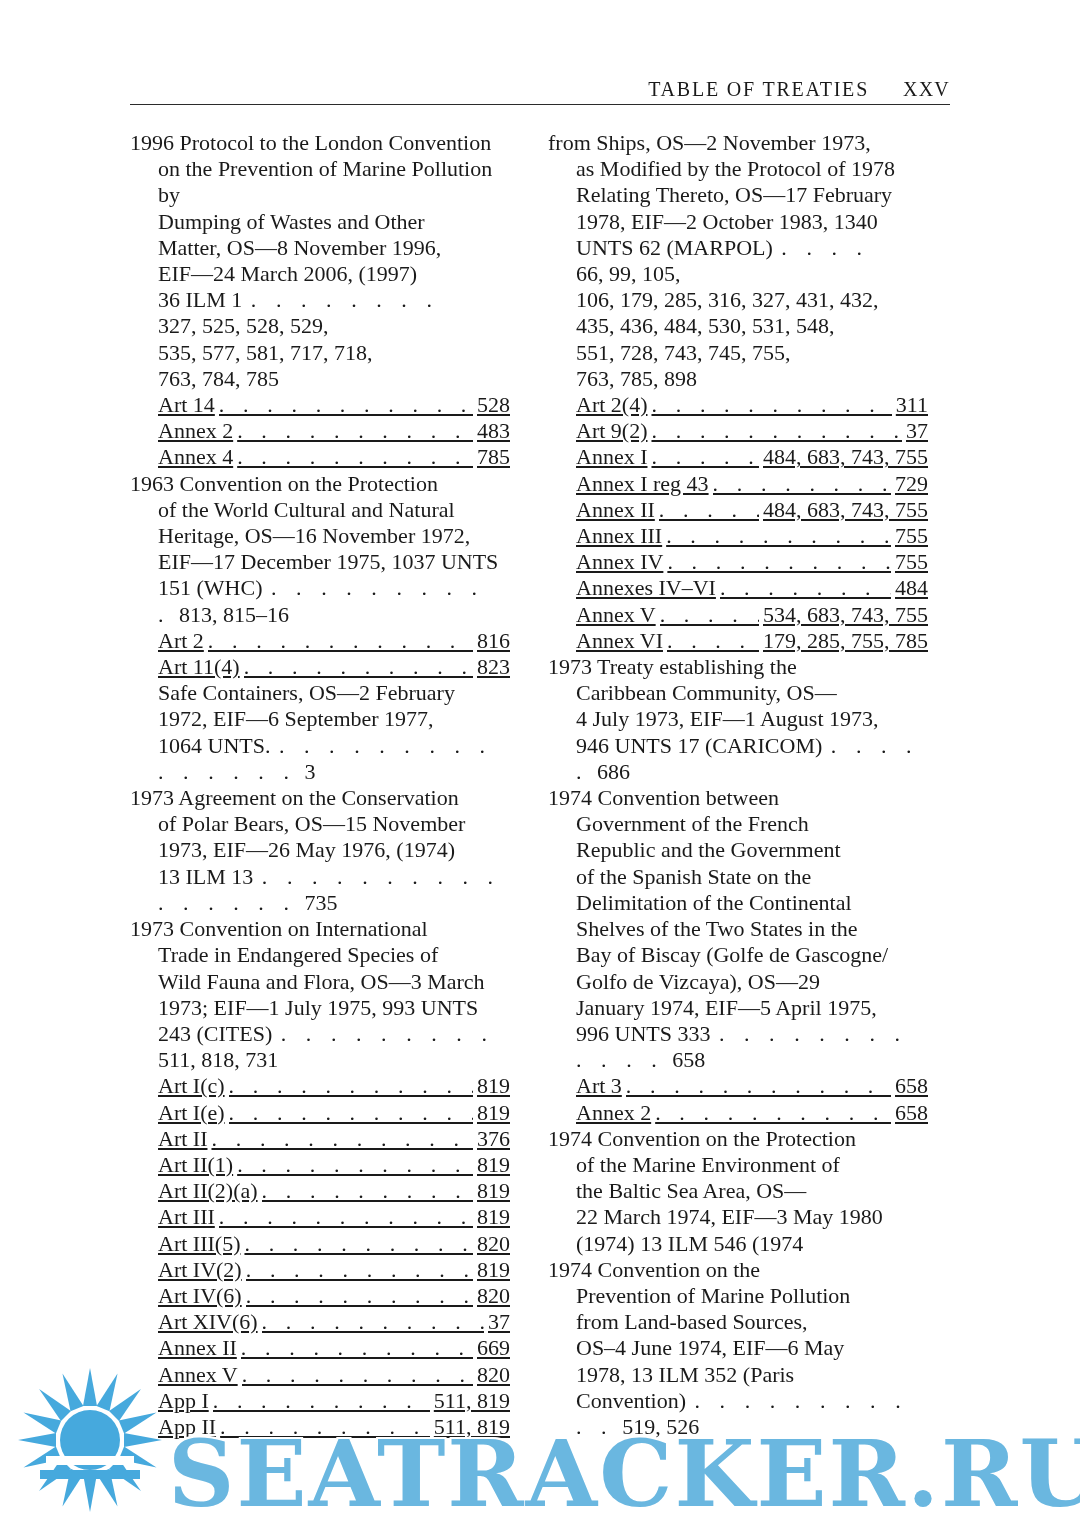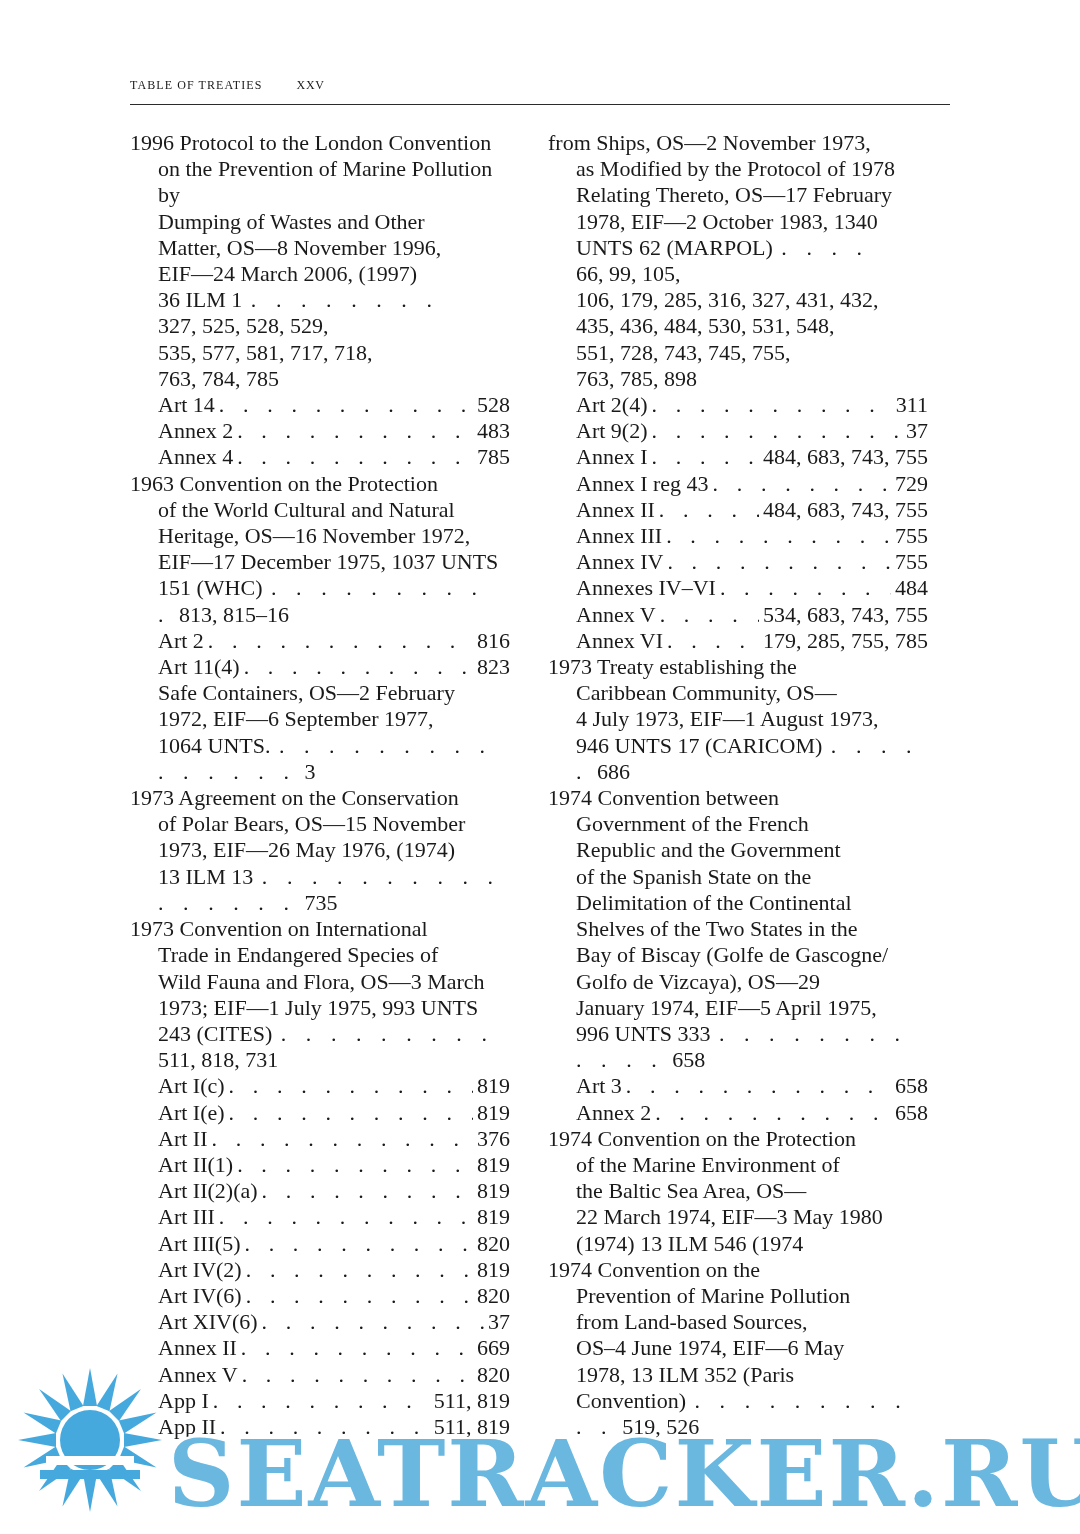--- a/index.html
+++ b/index.html
@@ -19,25 +19,25 @@
     position: absolute;
     inset: 0;
   }
   
   .runhead {
     position: absolute;
     left: 130px;
     right: 130px;
     top: 78px;
     display: flex;
-    justify-content: flex-start;
+    justify-content: flex-end;
     align-items: baseline;
     font-variant: small-caps;
     letter-spacing: 0.09em;
-    font-size: 12px;
+    font-size: 20px;
     color: #1a1a1a;
   }
   .runhead .title { margin-right: 34px; }
   .runhead .folio { letter-spacing: 0.06em; }
   .rule {
     position: absolute;
     left: 130px;
     right: 130px;
     top: 104px;
     height: 1px;
@@ -70,20 +70,21 @@
     letter-spacing: 0.32em;
     padding: 0 3px;
   }
   .pg { white-space: nowrap; }
   .refline {
     padding-left: 28px;
   }
   .refline-inner {
     display: flex;
     align-items: center;
+    text-decoration: underline;
   }
   .refline-inner .lbl { white-space: pre; }
   .refline-inner .dots {
     flex: 1;
     overflow: hidden;
     white-space: nowrap;
     letter-spacing: 0.30em;
     margin: 0 4px;
     color: #1a1a1a;
   }

